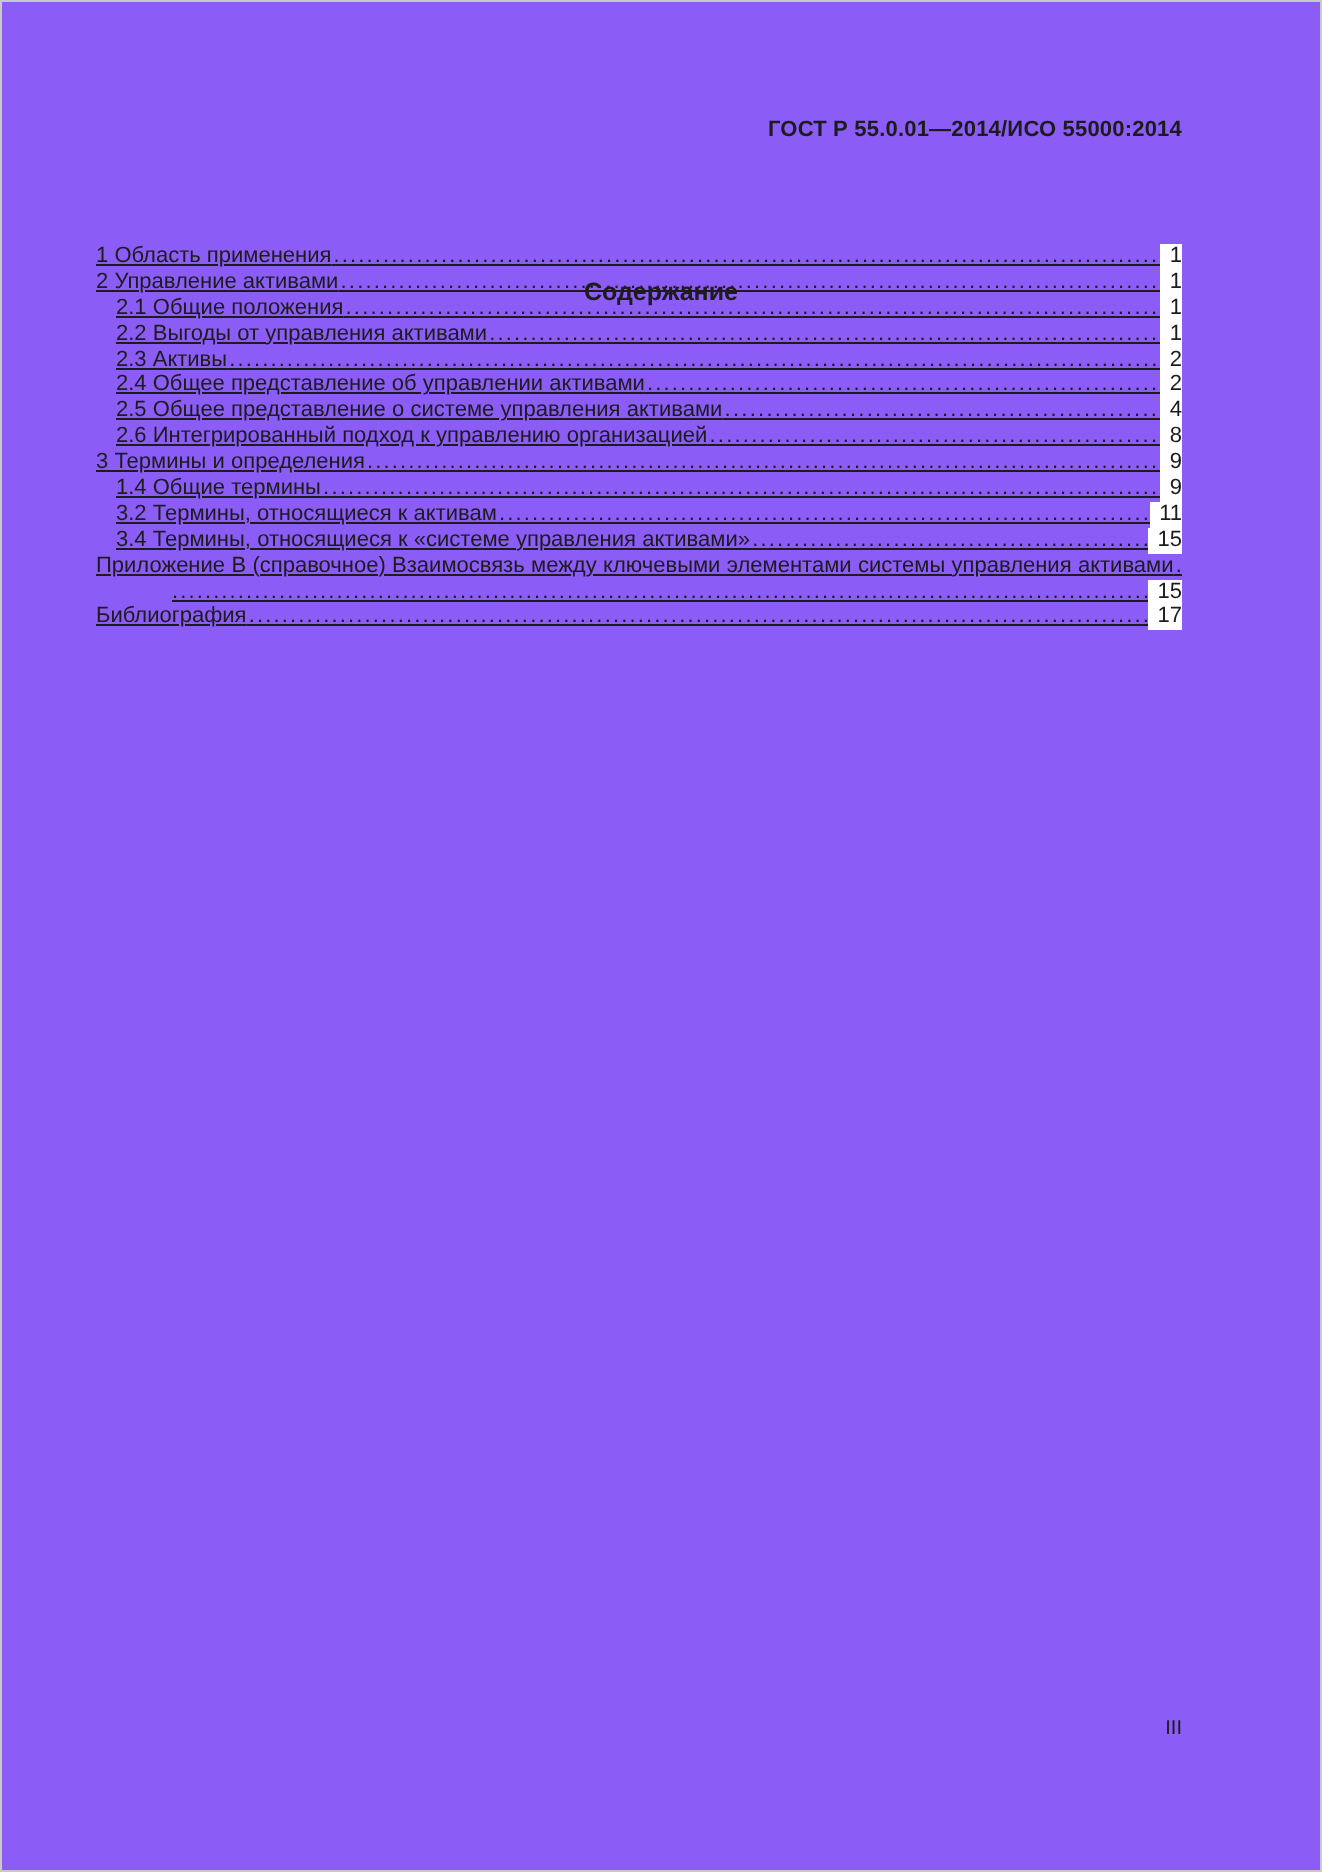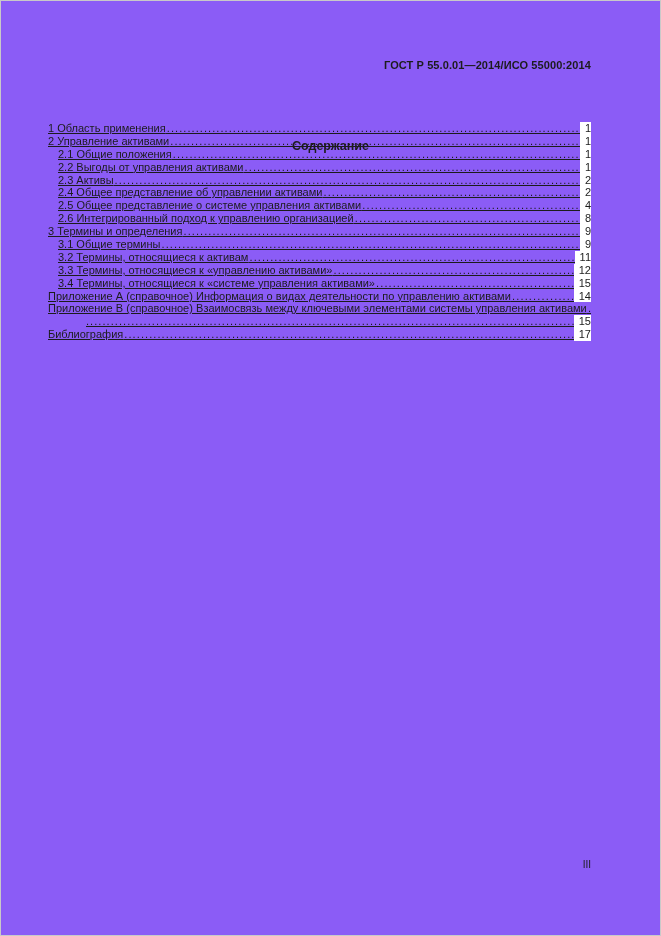--- a/index.html
+++ b/index.html
@@ -101,29 +101,27 @@
     <div class="toc-row clamp-1 indent-1"><span class="toc-label">2.3 Активы</span><span class="toc-dots"></span><span class="toc-page">2</span></div>
 
     <div class="toc-row clamp-1 indent-1"><span class="toc-label">2.4 Общее представление об управлении активами</span><span class="toc-dots"></span><span class="toc-page">2</span></div>
 
     <div class="toc-row clamp-1 indent-1"><span class="toc-label">2.5 Общее представление о системе управления активами</span><span class="toc-dots"></span><span class="toc-page">4</span></div>
 
     <div class="toc-row clamp-1 indent-1"><span class="toc-label">2.6 Интегрированный подход к управлению организацией</span><span class="toc-dots"></span><span class="toc-page">8</span></div>
 
     <div class="toc-row clamp-1"><span class="toc-label">3 Термины и определения</span><span class="toc-dots"></span><span class="toc-page">9</span></div>
 
-    <div class="toc-row clamp-1 indent-1"><span class="toc-label">3.1 Общие термины</span><span class="toc-dots"></span><span class="toc-page">9</span></div>
+    <div class="toc-row clamp-1 indent-1"><span class="toc-label">1.4 Общие термины</span><span class="toc-dots"></span><span class="toc-page">9</span></div>
 
     <div class="toc-row clamp-1 indent-1"><span class="toc-label">3.2 Термины, относящиеся к активам</span><span class="toc-dots"></span><span class="toc-page">11</span></div>
 
-    <div class="toc-row clamp-1 indent-1"><span class="toc-label">3.3 Термины, относящиеся к «управлению активами»</span><span class="toc-dots"></span><span class="toc-page">12</span></div>
 
     <div class="toc-row clamp-1 indent-1"><span class="toc-label">3.4 Термины, относящиеся к «системе управления активами»</span><span class="toc-dots"></span><span class="toc-page">15</span></div>
 
-    <div class="toc-row clamp-1"><span class="toc-label">Приложение А (справочное) Информация о видах деятельности по управлению активами</span><span class="toc-dots"></span><span class="toc-page">14</span></div>
 
     <div class="toc-row clamp-2 hang-b"><span class="toc-label">Приложение В (справочное) Взаимосвязь между ключевыми элементами системы управления активами</span><span class="toc-dots"></span><span class="toc-page">15</span></div>
 
 
     <div class="toc-row clamp-1"><span class="toc-label">Библиография</span><span class="toc-dots"></span><span class="toc-page">17</span></div>
 
   </div>
 
   <div class="folio">III</div>
 

